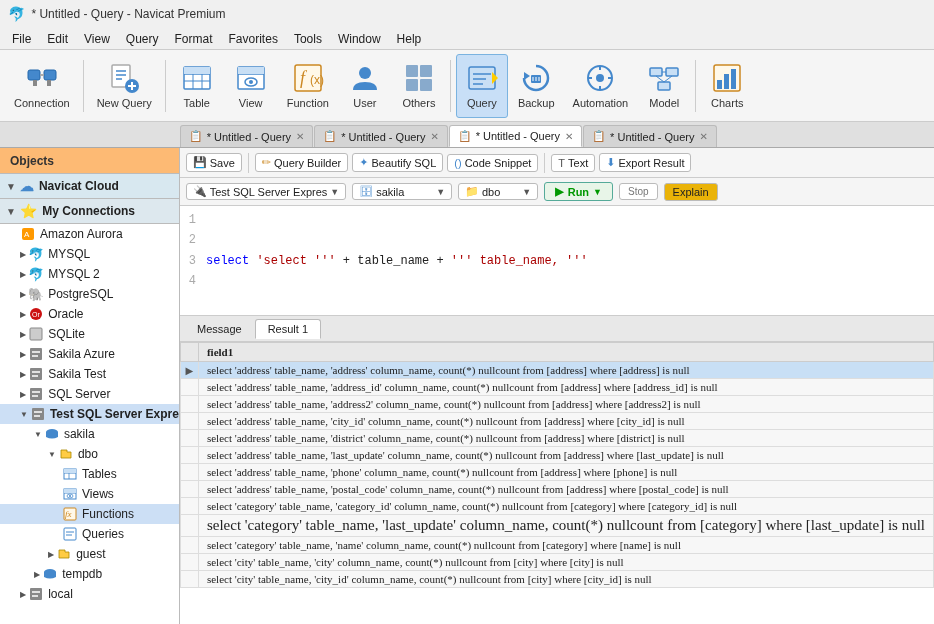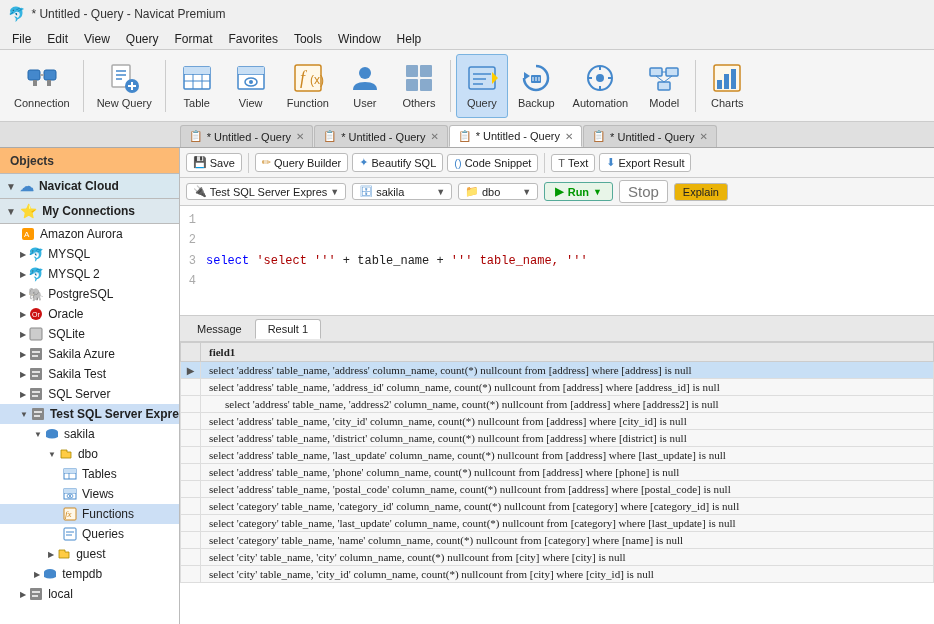--- a/index.html
+++ b/index.html
@@ -540,21 +540,21 @@
       <div class="db-select" style="border:1px solid #bbb; border-radius:3px; background:#fff; padding:1px 6px; font-size:11px; display:flex; align-items:center; gap:3px; cursor:pointer; min-width:80px;">
         <span style="font-size:11px; color:#4488cc;">📁</span>
         <span>dbo</span>
         <span style="font-size:9px; color:#555; margin-left:auto;">▼</span>
       </div>
       <div class="run-btn" style="background:#e8f5e8; border:1px solid #5a9; border-radius:3px; padding:2px 10px; cursor:pointer; font-size:11px; display:flex; align-items:center; gap:4px; color:#090; font-weight:bold;">
         <span style="color:#090;">▶</span>
         <span>Run</span>
         <span style="font-size:9px;">▼</span>
       </div>
-      <div class="stop-btn" style="padding:2px 8px; border:1px solid #bbb; border-radius:3px; background:#fff; cursor:pointer; font-size:15px; color:#777;">
+      <div class="stop-btn" style="padding:2px 8px; border:1px solid #bbb; border-radius:3px; background:#fff; cursor:pointer; font-size:10px; color:#777;">
         <span>Stop</span>
       </div>
       <div class="explain-btn" style="padding:2px 8px; border:1px solid #bbb; border-radius:3px; background:#eab308; cursor:pointer; font-size:11px;">
         <span>Explain</span>
       </div>
     </div>
 
     <div id="code-editor" style="background:#fff; padding:4px 6px; font-family:'Courier New',monospace; font-size:12px; height:105px; border-bottom:1px solid #ccc; overflow:auto; display:flex; flex-shrink:0;">
       <div class="line-numbers" style="color:#aaa; text-align:right; padding-right:10px; user-select:none; line-height:1.7; min-width:20px;">
         <div>1</div>
@@ -593,21 +593,21 @@
           <tr style="background: rgb(200, 223, 245);">
                 <td style="border: 1px solid rgb(221, 221, 221); padding: 2px 4px; text-align: center; width: 20px; color: rgb(85, 85, 85); font-size: 10px;">▶</td>
                 <td style="border: 1px solid rgb(221, 221, 221); padding: 2px 8px; white-space: nowrap; font-size: 11px;">select 'address' table_name, 'address' column_name, count(*) nullcount from [address] where [address] is null</td>
               </tr>
               <tr>
                 <td style="border: 1px solid rgb(221, 221, 221); padding: 2px 4px; text-align: center; width: 20px; color: rgb(85, 85, 85); font-size: 10px;"></td>
                 <td style="border: 1px solid rgb(221, 221, 221); padding: 2px 8px; white-space: nowrap; font-size: 11px;">select 'address' table_name, 'address_id' column_name, count(*) nullcount from [address] where [address_id] is null</td>
               </tr>
               <tr style="background: rgb(247, 247, 247);">
                 <td style="border: 1px solid rgb(221, 221, 221); padding: 2px 4px; text-align: center; width: 20px; color: rgb(85, 85, 85); font-size: 10px;"></td>
-                <td style="border: 1px solid rgb(221, 221, 221); padding: 2px 24px; white-space: nowrap; font-size: 11px;">select 'address' table_name, 'address2' column_name, count(*) nullcount from [address] where [address2] is null</td>
+                <td style="border: 1px solid rgb(221, 221, 221); padding: 2px 8px; white-space: nowrap; font-size: 11px;">select 'address' table_name, 'address2' column_name, count(*) nullcount from [address] where [address2] is null</td>
               </tr>
               <tr>
                 <td style="border: 1px solid rgb(221, 221, 221); padding: 2px 4px; text-align: center; width: 20px; color: rgb(85, 85, 85); font-size: 10px;"></td>
                 <td style="border: 1px solid rgb(221, 221, 221); padding: 2px 8px; white-space: nowrap; font-size: 11px;">select 'address' table_name, 'city_id' column_name, count(*) nullcount from [address] where [city_id] is null</td>
               </tr>
               <tr style="background: rgb(247, 247, 247);">
                 <td style="border: 1px solid rgb(221, 221, 221); padding: 2px 4px; text-align: center; width: 20px; color: rgb(85, 85, 85); font-size: 10px;"></td>
                 <td style="border: 1px solid rgb(221, 221, 221); padding: 2px 8px; white-space: nowrap; font-size: 11px;">select 'address' table_name, 'district' column_name, count(*) nullcount from [address] where [district] is null</td>
               </tr>
               <tr>
@@ -621,21 +621,21 @@
               <tr>
                 <td style="border: 1px solid rgb(221, 221, 221); padding: 2px 4px; text-align: center; width: 20px; color: rgb(85, 85, 85); font-size: 10px;"></td>
                 <td style="border: 1px solid rgb(221, 221, 221); padding: 2px 8px; white-space: nowrap; font-size: 11px;">select 'address' table_name, 'postal_code' column_name, count(*) nullcount from [address] where [postal_code] is null</td>
               </tr>
               <tr style="background: rgb(247, 247, 247);">
                 <td style="border: 1px solid rgb(221, 221, 221); padding: 2px 4px; text-align: center; width: 20px; color: rgb(85, 85, 85); font-size: 10px;"></td>
                 <td style="border: 1px solid rgb(221, 221, 221); padding: 2px 8px; white-space: nowrap; font-size: 11px;">select 'category' table_name, 'category_id' column_name, count(*) nullcount from [category] where [category_id] is null</td>
               </tr>
               <tr>
                 <td style="border: 1px solid rgb(221, 221, 221); padding: 2px 4px; text-align: center; width: 20px; color: rgb(85, 85, 85); font-size: 10px;"></td>
-                <td style="border: 1px solid rgb(221, 221, 221); padding: 2px 8px; white-space: nowrap; font-size: 11px;">select 'category' table_name, 'last_update' column_name, count(*) nullcount from [category] where [last_update] is null</td>
+                <td style="border: 1px solid rgb(221, 221, 221); padding: 2px 8px; white-space: nowrap; font-size: 15px;">select 'category' table_name, 'last_update' column_name, count(*) nullcount from [category] where [last_update] is null</td>
               </tr>
               <tr style="background: rgb(247, 247, 247);">
                 <td style="border: 1px solid rgb(221, 221, 221); padding: 2px 4px; text-align: center; width: 20px; color: rgb(85, 85, 85); font-size: 10px;"></td>
                 <td style="border: 1px solid rgb(221, 221, 221); padding: 2px 8px; white-space: nowrap; font-size: 11px;">select 'category' table_name, 'name' column_name, count(*) nullcount from [category] where [name] is null</td>
               </tr>
               <tr>
                 <td style="border: 1px solid rgb(221, 221, 221); padding: 2px 4px; text-align: center; width: 20px; color: rgb(85, 85, 85); font-size: 10px;"></td>
                 <td style="border: 1px solid rgb(221, 221, 221); padding: 2px 8px; white-space: nowrap; font-size: 11px;">select 'city' table_name, 'city' column_name, count(*) nullcount from [city] where [city] is null</td>
               </tr>
               <tr style="background: rgb(247, 247, 247);">

